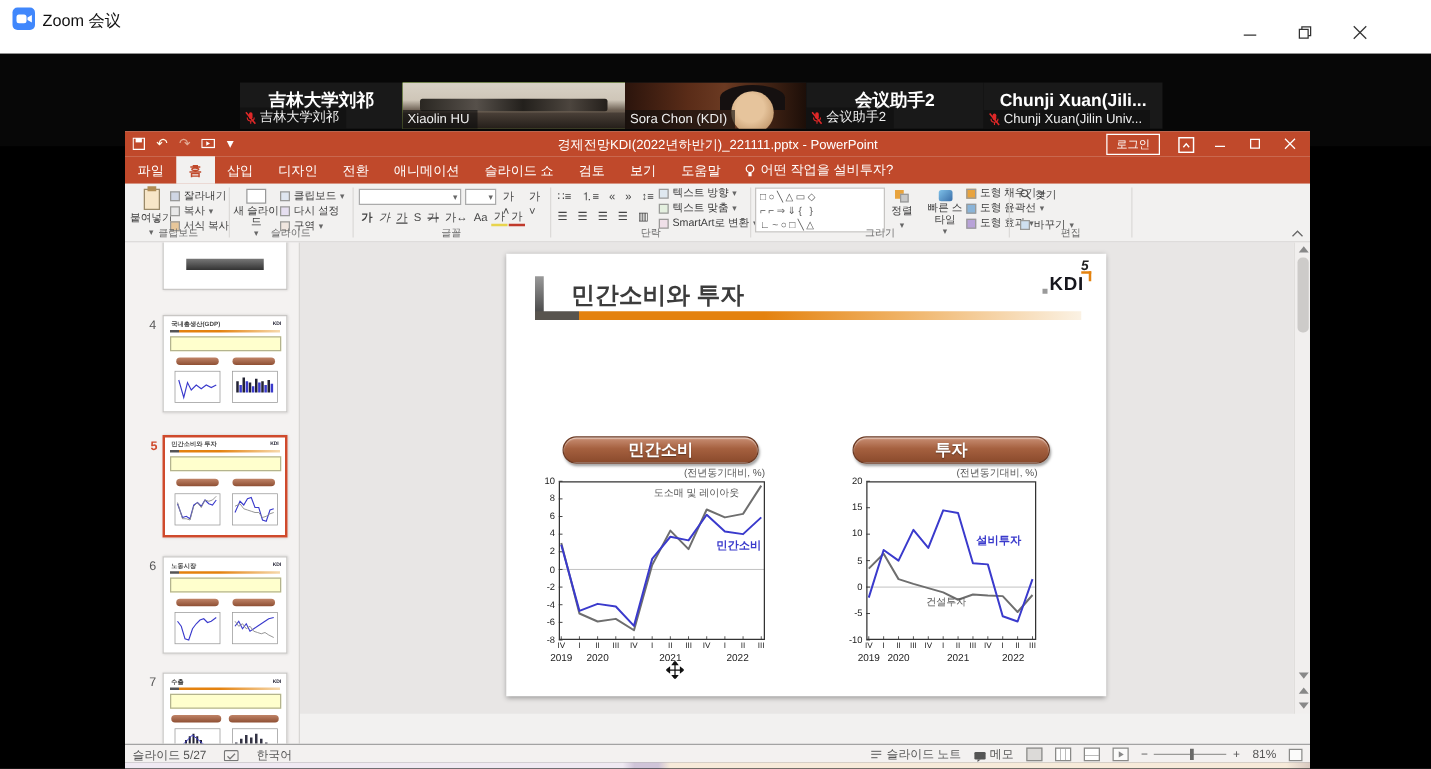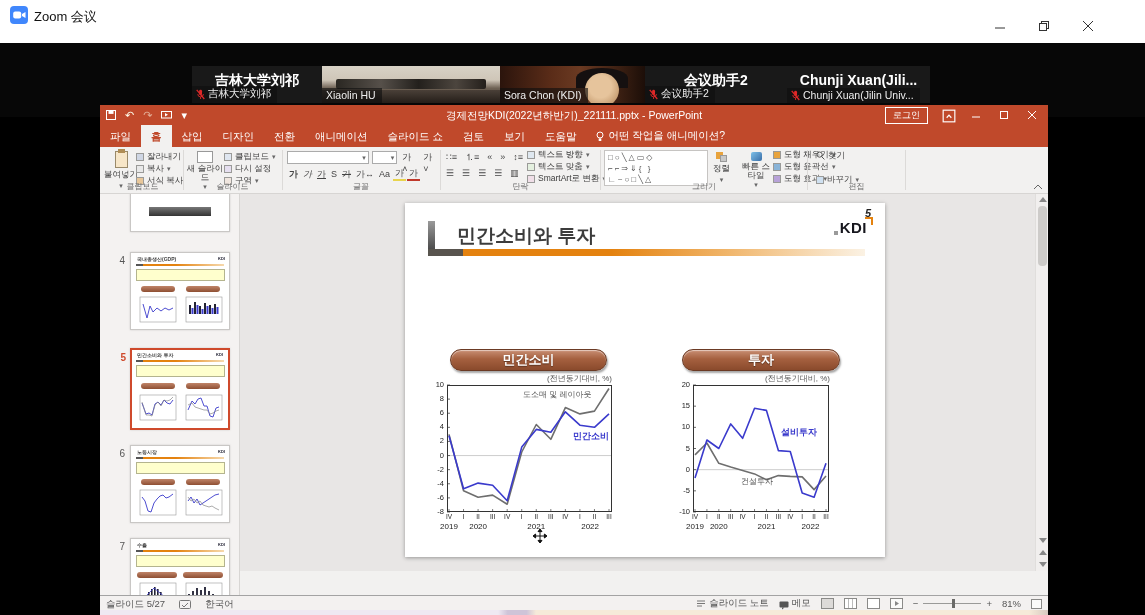--- a/index.html
+++ b/index.html
@@ -268,21 +268,21 @@
       <span class="tab">애니메이션</span>
       <span class="tab">슬라이드 쇼</span>
       <span class="tab">검토</span>
       <span class="tab">보기</span>
       <span class="tab">도움말</span>
       <span class="tellme">
         <svg width="8" height="11" viewBox="0 0 8 11">
             <circle cx="4" cy="4" r="3" fill="none" stroke="#fff"></circle>
             <rect x="2.7" y="7.4" width="2.6" height="2.6" fill="#fff"></rect>
           </svg>
-        <span>어떤 작업을 애니메이션?</span>
+        <span>어떤 작업을 설비투자?</span>
       </span>
       <span class="share-btn">
         <svg width="9" height="9" viewBox="0 0 9 9">
             <circle cx="4.5" cy="2.6" r="2" fill="#fff"></circle>
             <path d="M0.8 8.5a3.7 3.7 0 0 1 7.4 0z" fill="#fff"></path>
           </svg>
         <span>공유</span>
       </span>
     </div>
 

